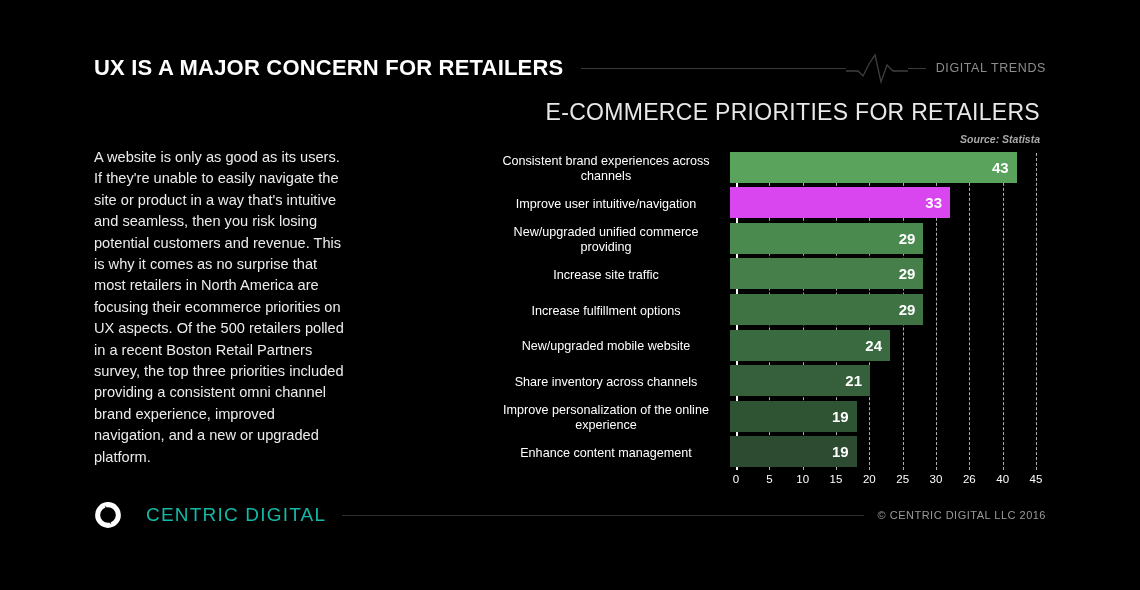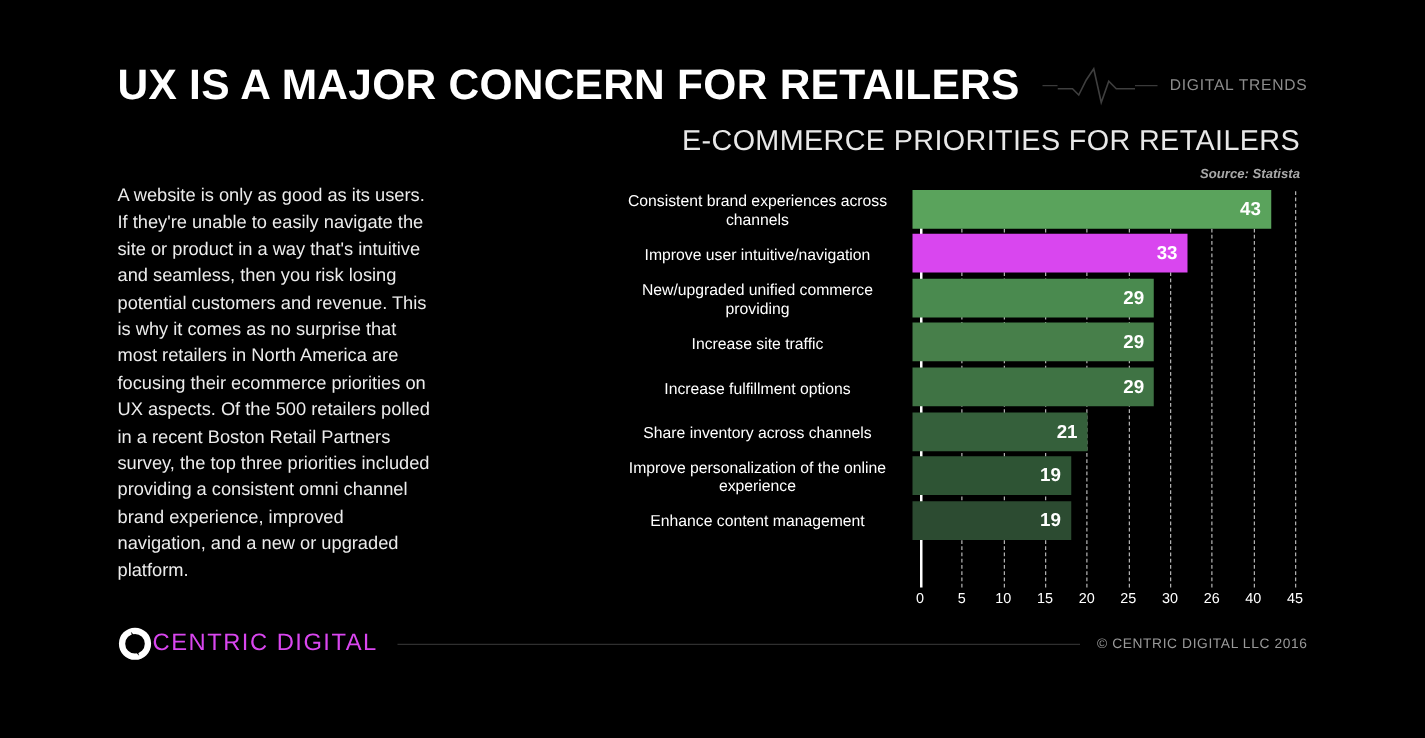--- a/index.html
+++ b/index.html
@@ -25,21 +25,21 @@
   .header {
     position: absolute;
     left: 94px;
     top: 46px;
     width: 952px;
     height: 44px;
     display: flex;
     align-items: center;
   }
   .main-title {
-    font-size: 34px;
+    font-size: 22px;
     font-weight: bold;
     letter-spacing: 0.2px;
     color: #ffffff;
     white-space: nowrap;
     line-height: 1;
   }
   .header-rule {
     flex: 1;
     height: 1px;
     background: #3a3a3a;
@@ -200,24 +200,24 @@
     display: flex;
     align-items: center;
   }
   .logo-mark {
     width: 28px;
     height: 28px;
     flex: 0 0 auto;
     display: block;
   }
   .logo-text {
-    margin-left: 0;
+    margin-left: 24px;
     font-size: 19px;
     letter-spacing: 1.2px;
-    color: #d946ef;
+    color: #14b8a6;
     white-space: nowrap;
   }
   .footer-rule {
     flex: 1;
     height: 1px;
     background: #2f2f2f;
     margin-left: 16px;
     margin-right: 14px;
   }
   .copyright {
@@ -292,20 +292,28 @@
               <div class="bar" style="width: 193.333px; background: rgb(71, 127, 74);">
                 <span class="bar-value">29</span>
               </div>
             </div>
           </div>
           <div class="row">
             <div class="row-label">Increase fulfillment options</div>
             <div class="bar-area">
               <div class="bar" style="width: 193.333px; background: rgb(63, 115, 68);">
                 <span class="bar-value">29</span>
+              </div>
+            </div>
+          </div>
+          <div class="row">
+            <div class="row-label">New/upgraded mobile website</div>
+            <div class="bar-area">
+              <div class="bar" style="width: 160px; background: rgb(58, 106, 64);">
+                <span class="bar-value">24</span>
               </div>
             </div>
           </div>
           <div class="row">
             <div class="row-label">Share inventory across channels</div>
             <div class="bar-area">
               <div class="bar" style="width: 140px; background: rgb(53, 96, 59);">
                 <span class="bar-value">21</span>
               </div>
             </div>

